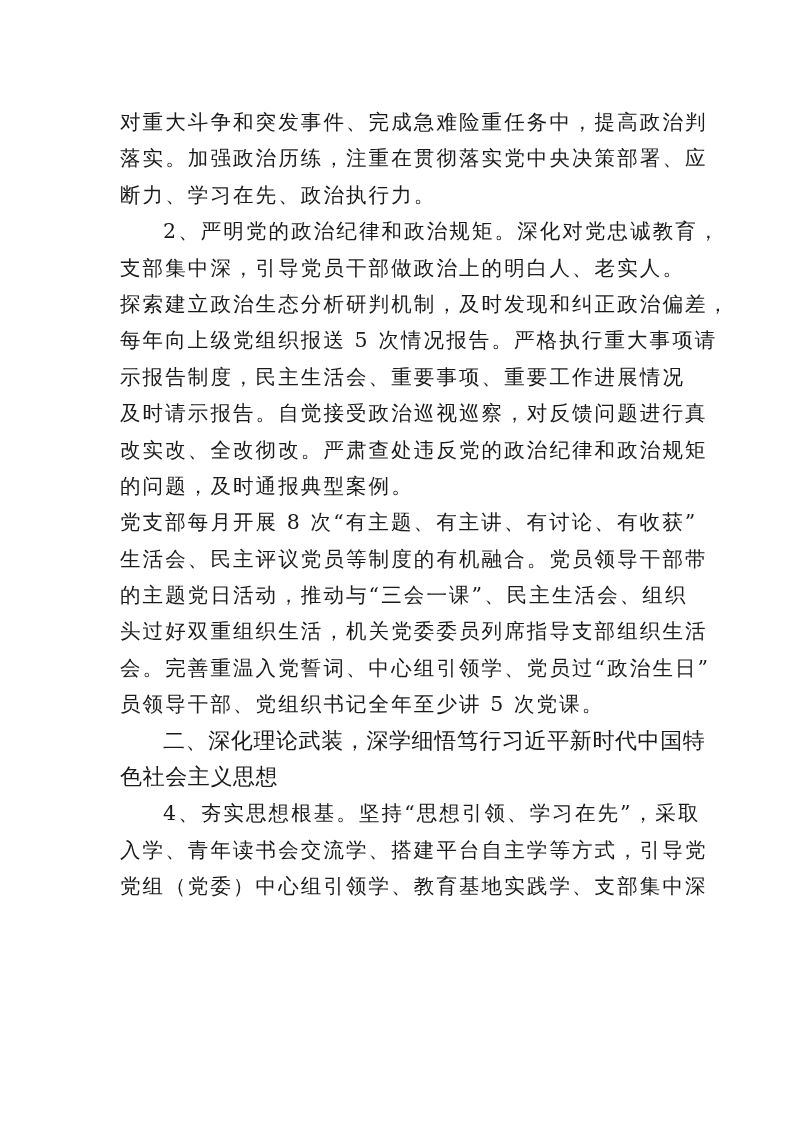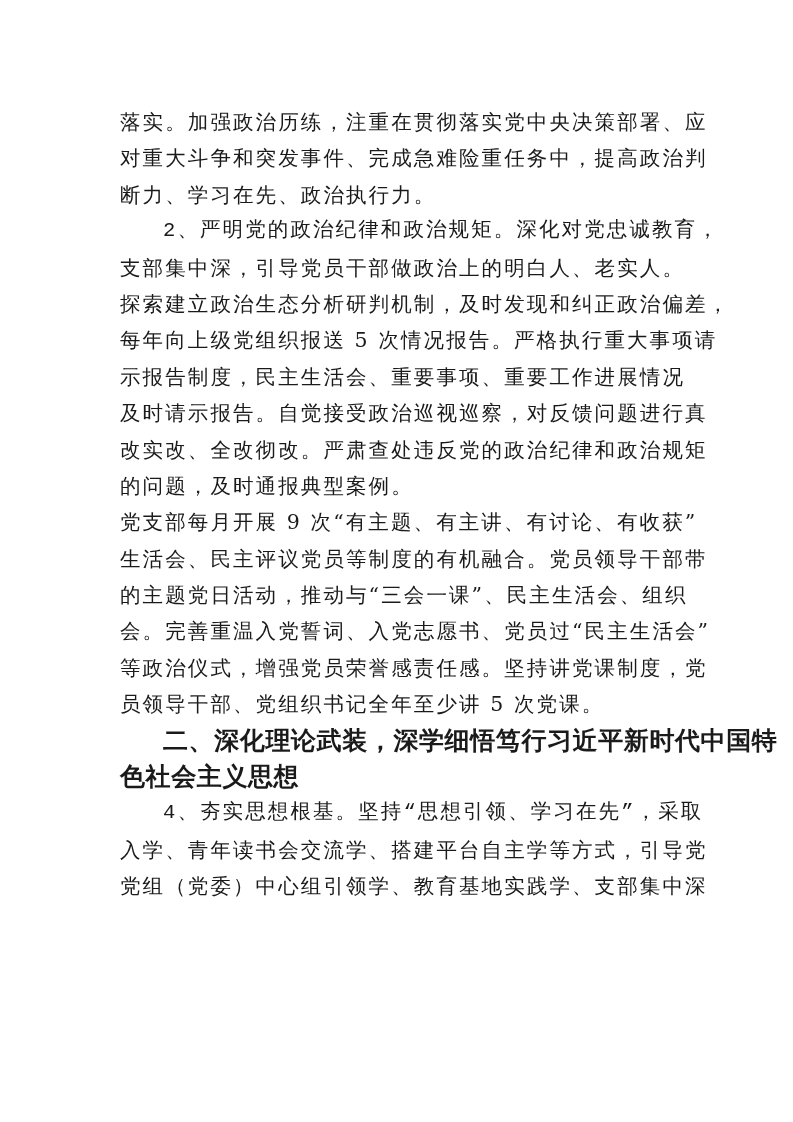--- a/index.html
+++ b/index.html
@@ -10,55 +10,55 @@
     top: 104px;
     width: 556px;
     font-family: "DejaVu Serif", "Liberation Serif", serif;
     font-size: 20.5px;
     color: #1a1a1a;
     line-height: 36.4px;
     letter-spacing: 2.1px;
     text-align: justify;
   }
   .line { white-space: nowrap; height: 36.4px; overflow: visible; }
-  .indent { padding-left: 43px; font-family: Liberation Mono, monospace; }
+  .indent { padding-left: 43px; }
   .heading {
     font-family: "DejaVu Sans", "Liberation Sans", sans-serif;
-    font-weight: bold;
+    font-weight: normal;
     letter-spacing: 0.6px;
-    font-size: 25px;
+    font-size: 22px;
   }
 </style>
 </head>
 <body>
 
 <div class="page">
   <div>
+    <div class="line">对重大斗争和突发事件、完成急难险重任务中，提高政治判</div>
     <div class="line">落实。加强政治历练，注重在贯彻落实党中央决策部署、应</div>
-    <div class="line">对重大斗争和突发事件、完成急难险重任务中，提高政治判</div>
     <div class="line">断力、学习在先、政治执行力。</div>
   </div>
 
   <div>
     <div class="line indent">2、严明党的政治纪律和政治规矩。深化对党忠诚教育，</div>
     <div class="line">支部集中深，引导党员干部做政治上的明白人、老实人。</div>
     <div class="line">探索建立政治生态分析研判机制，及时发现和纠正政治偏差，</div>
     <div class="line">每年向上级党组织报送 5 次情况报告。严格执行重大事项请</div>
     <div class="line">示报告制度，民主生活会、重要事项、重要工作进展情况</div>
     <div class="line">及时请示报告。自觉接受政治巡视巡察，对反馈问题进行真</div>
     <div class="line">改实改、全改彻改。严肃查处违反党的政治纪律和政治规矩</div>
     <div class="line">的问题，及时通报典型案例。</div>
   </div>
 
   <div>
-    <div class="line">党支部每月开展 9 次“有主题、有主讲、有讨论、有收获”</div>
+    <div class="line">党支部每月开展 8 次“有主题、有主讲、有讨论、有收获”</div>
     <div class="line">生活会、民主评议党员等制度的有机融合。党员领导干部带</div>
     <div class="line">的主题党日活动，推动与“三会一课”、民主生活会、组织</div>
-    <div class="line">会。完善重温入党誓词、入党志愿书、党员过“民主生活会”</div>
-    <div class="line">等政治仪式，增强党员荣誉感责任感。坚持讲党课制度，党</div>
+    <div class="line">头过好双重组织生活，机关党委委员列席指导支部组织生活</div>
+    <div class="line">会。完善重温入党誓词、中心组引领学、党员过“政治生日”</div>
     <div class="line">员领导干部、党组织书记全年至少讲 5 次党课。</div>
   </div>
 
   <div>
     <div class="line indent heading">二、深化理论武装，深学细悟笃行习近平新时代中国特</div>
     <div class="line heading">色社会主义思想</div>
   </div>
 
   <div>
     <div class="line indent">4、夯实思想根基。坚持“思想引领、学习在先”，采取</div>

